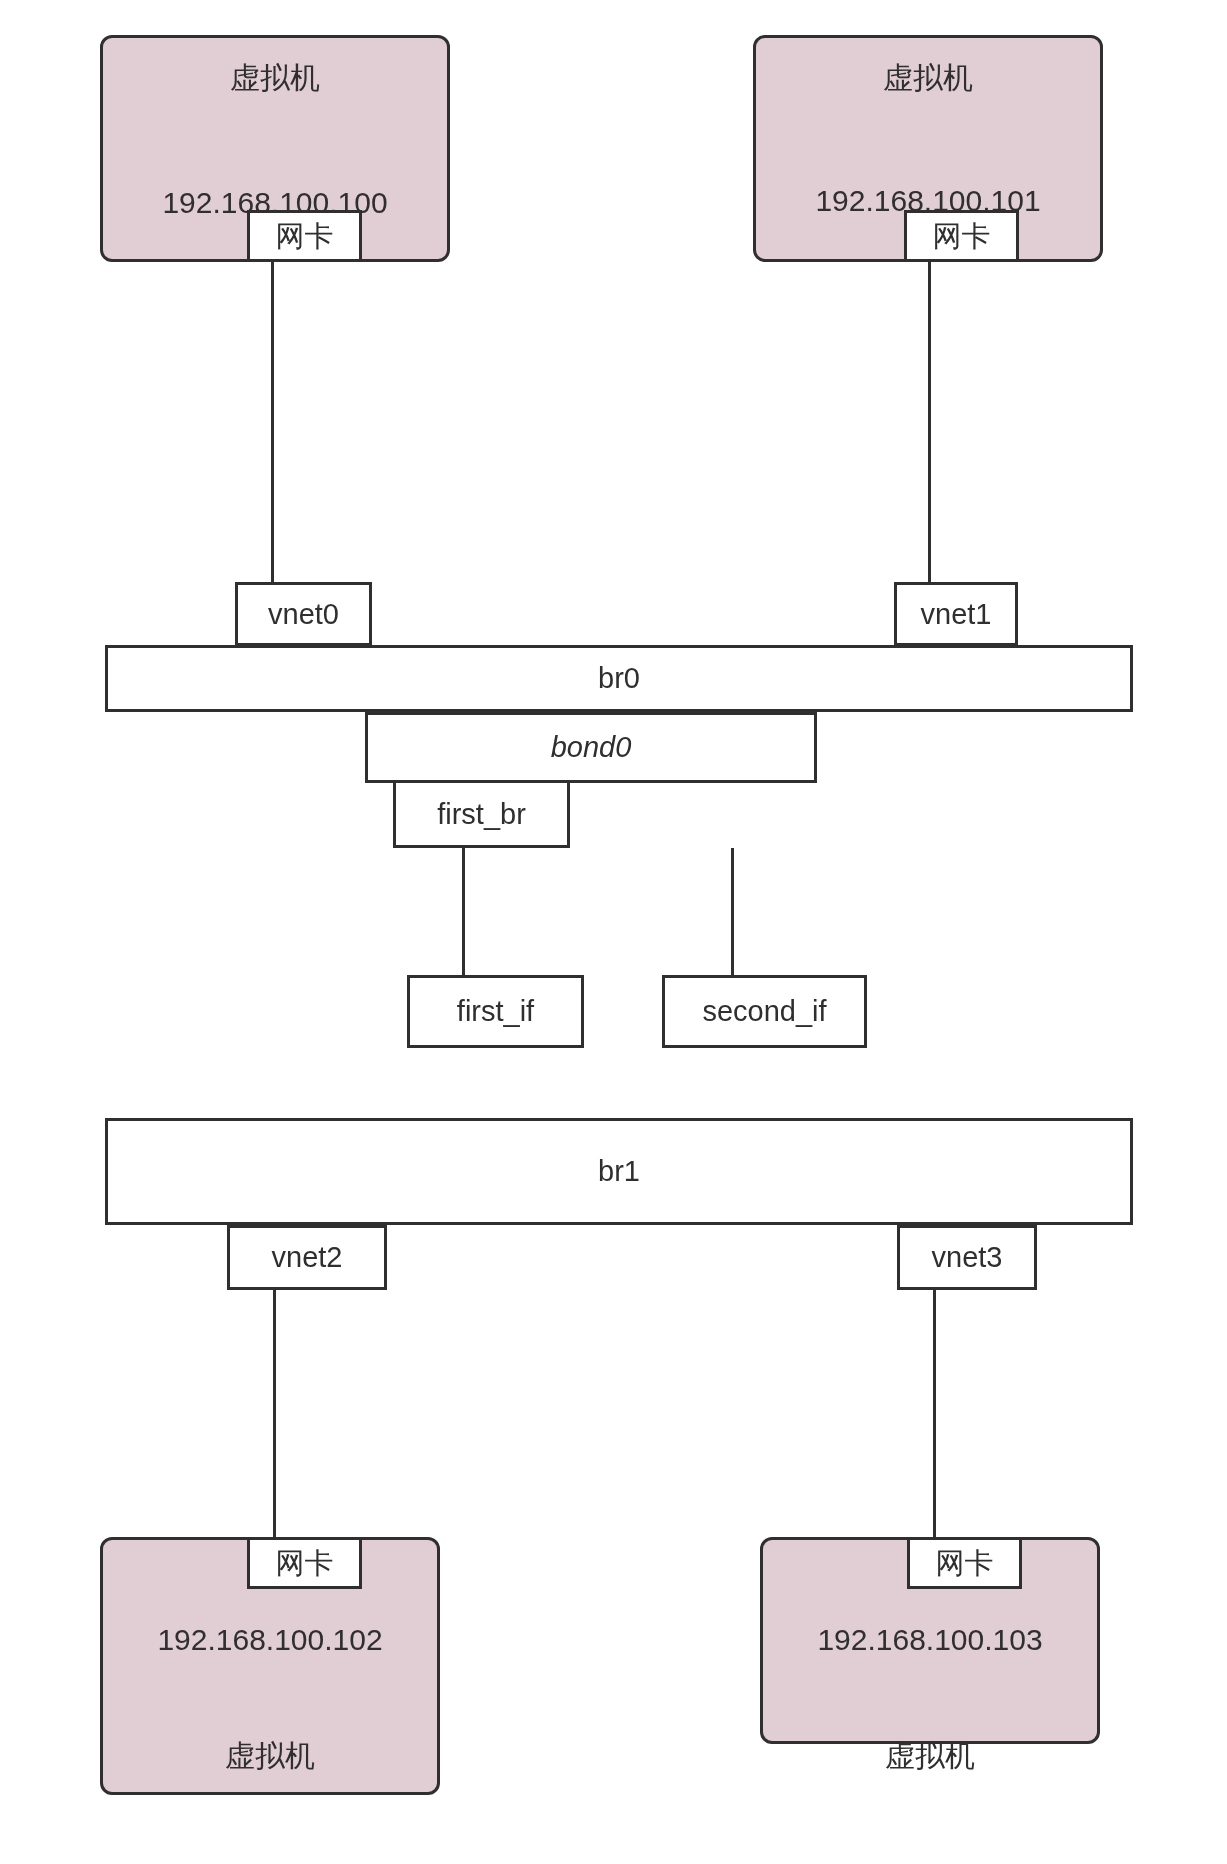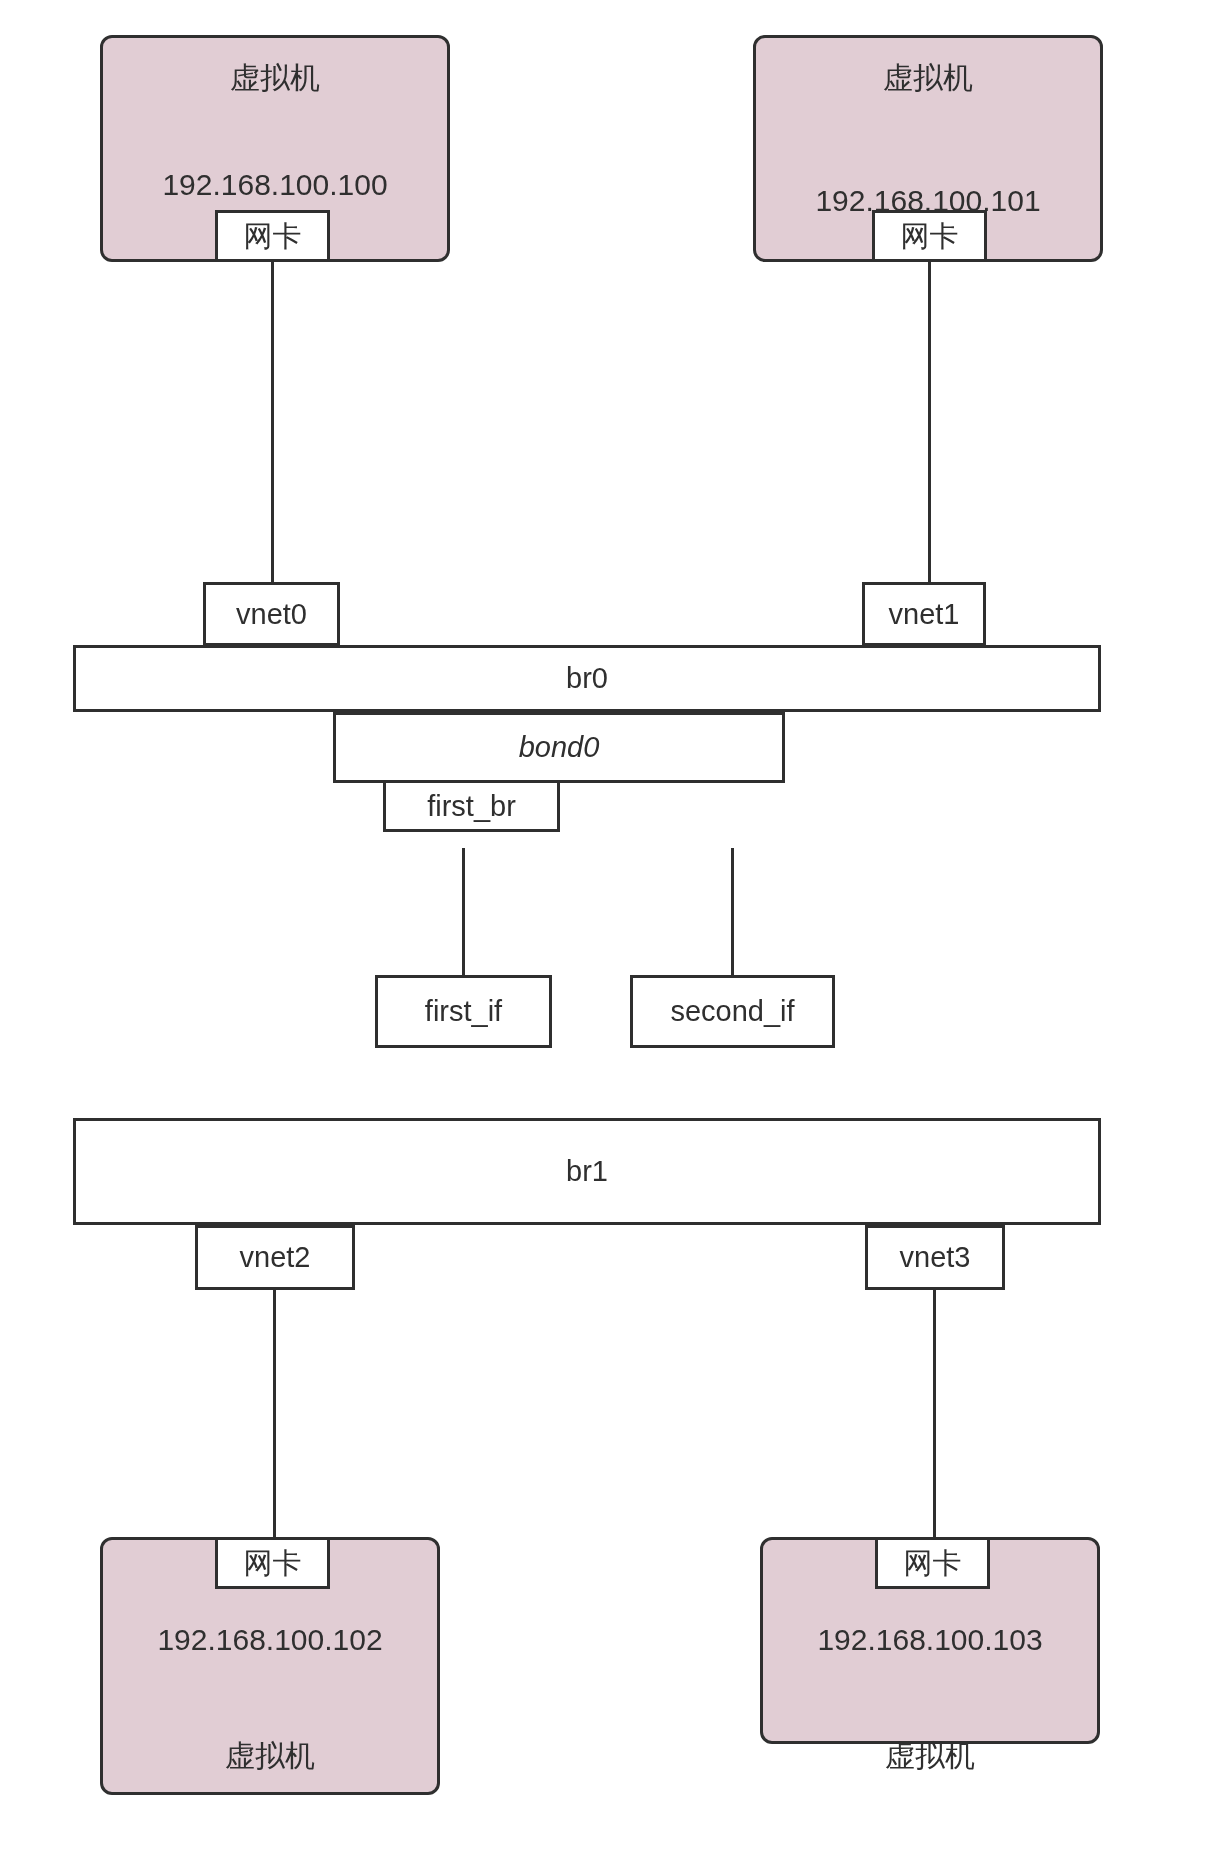--- a/index.html
+++ b/index.html
@@ -49,20 +49,21 @@
     right: 0;
     text-align: center;
     font-size: 30px;
     color: #2f2f2f;
   }
   
   .rect {
     border: 3px solid #2f2f2f;
     background: #ffffff;
     font-size: 29px;
+    margin-left: 32px;
   }
   .rect.bar {
     font-size: 29px;
   }
   .label-wrap {
     width: 100%;
     padding: 0 4px;
     box-sizing: border-box;
     word-break: break-all;
     overflow-wrap: anywhere;
@@ -74,21 +75,21 @@
     width: 3px;
   }
 </style>
 </head>
 <body>
 
 <div id="canvas">
 
   <div class="node vm-box" style="left:100px; top:35px; width:350px; height:227px;">
     <div class="vm-title" style="top:22px;">虚拟机</div>
-    <div class="vm-ip" style="top:129px;">192.168.100.100</div>
+    <div class="vm-ip" style="top:147px;">192.168.100.100</div>
   </div>
 
   <div class="node rect" style="left:215px; top:210px; width:115px; height:52px;">
     <span class="label-wrap">网卡</span>
   </div>
 
   <div class="vline" style="left:271px; top:262px; height:320px;"></div>
 
   <div class="node vm-box" style="left:753px; top:35px; width:350px; height:227px;">
     <div class="vm-title" style="top:22px;">虚拟机</div>
@@ -107,21 +108,21 @@
   </div>
 
   <div class="node rect bar" style="left:73px; top:645px; width:1028px; height:67px;text-align:center;">
     <span class="label-wrap">br0</span>
   </div>
 
   <div class="node rect bar" style="left:333px; top:712px; width:452px; height:71px;font-style:italic;">
     <span class="label-wrap">bond0</span>
   </div>
 
-  <div class="node rect" style="left:383px; top:780px; width:177px; height:52px;">
+  <div class="node rect" style="left:361px; top:780px; width:177px; height:68px;">
     <span class="label-wrap">first_br</span>
   </div>
 
   <div class="vline" style="left:462px; top:848px; height:127px;"></div>
   <div class="vline" style="left:731px; top:848px; height:127px;"></div>
 
   <div class="node rect" style="left:375px; top:975px; width:177px; height:73px;">
     <span class="label-wrap">first_if</span>
   </div>
   <div class="node rect" style="left:630px; top:975px; width:205px; height:73px;">

